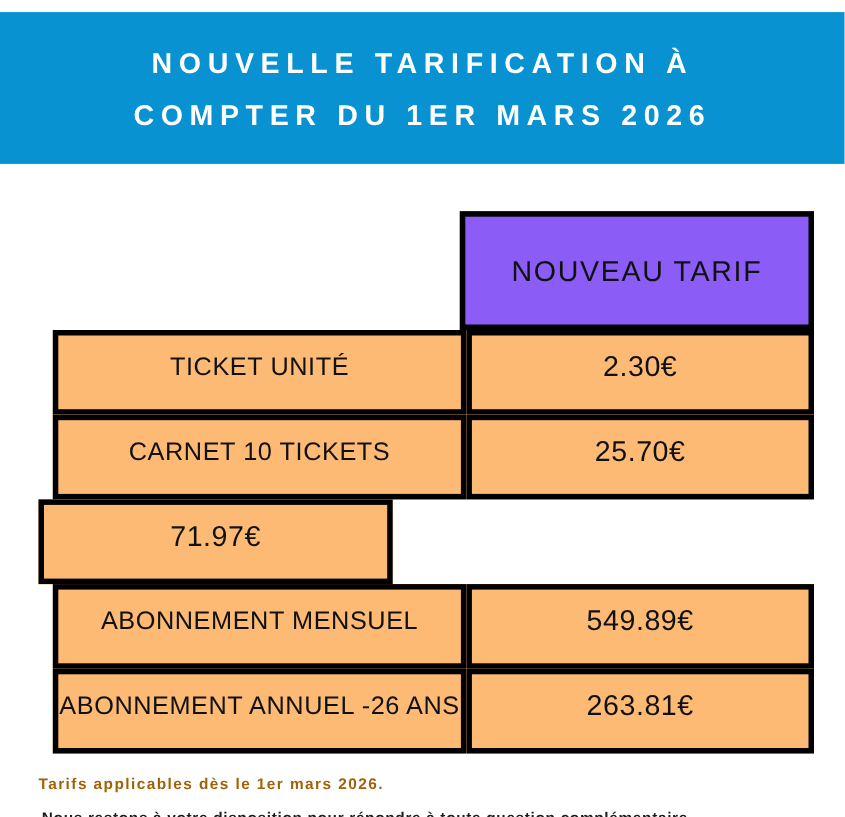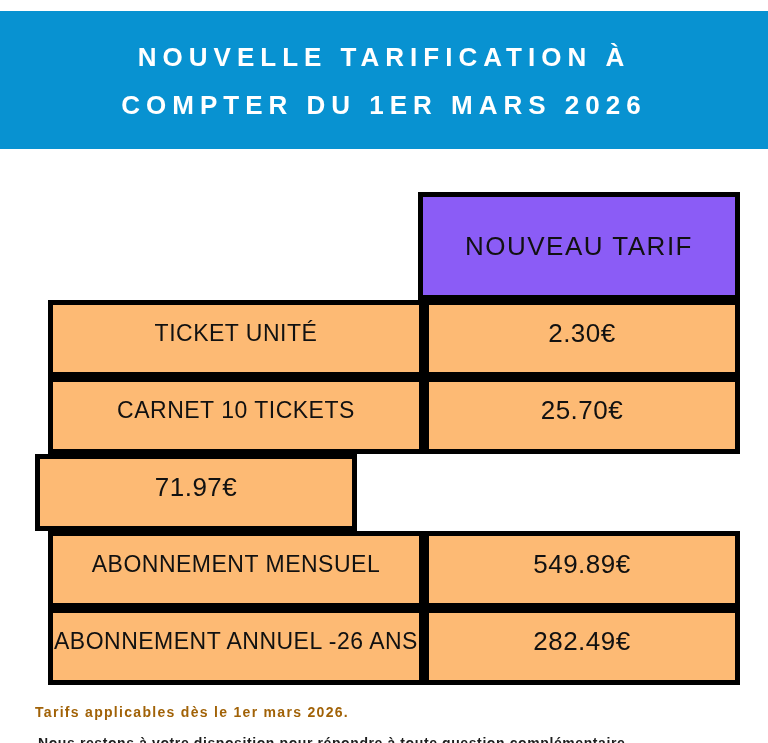--- a/index.html
+++ b/index.html
@@ -141,21 +141,21 @@
       <div class="cell price-cell">71.97€</div>
     </div>
 
     <div class="t-row">
       <div class="cell label-cell">ABONNEMENT MENSUEL</div>
       <div class="cell price-cell">549.89€</div>
     </div>
 
     <div class="t-row">
       <div class="cell label-cell">ABONNEMENT ANNUEL -26 ANS</div>
-      <div class="cell price-cell">282.49€</div>
+      <div class="cell price-cell">263.81€</div>
     </div>
 
   </div>
 
   <div class="footer-line1">Tarifs applicables dès le 1er mars 2026.</div>
   <div class="footer-line2">Nous restons à votre disposition pour répondre à toute question complémentaire.</div>
 
 </div>
 
 </body></html>

